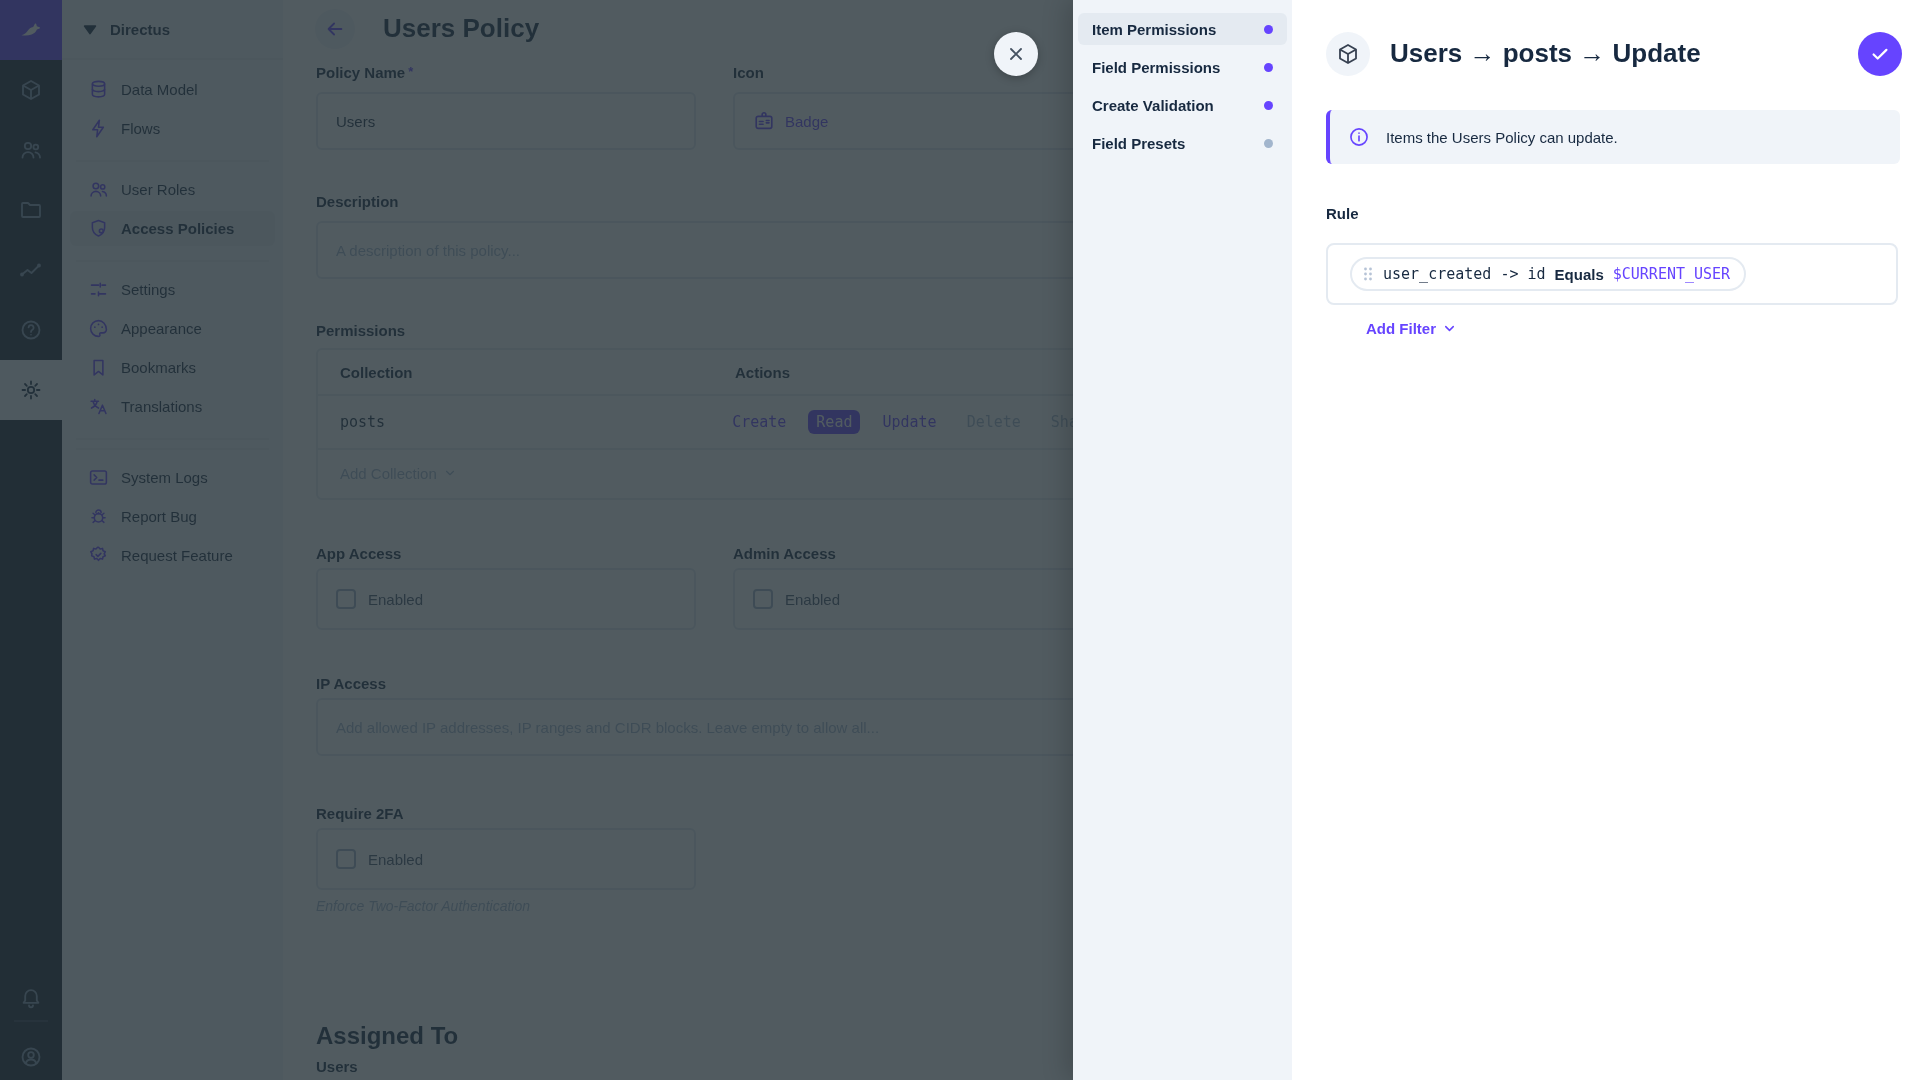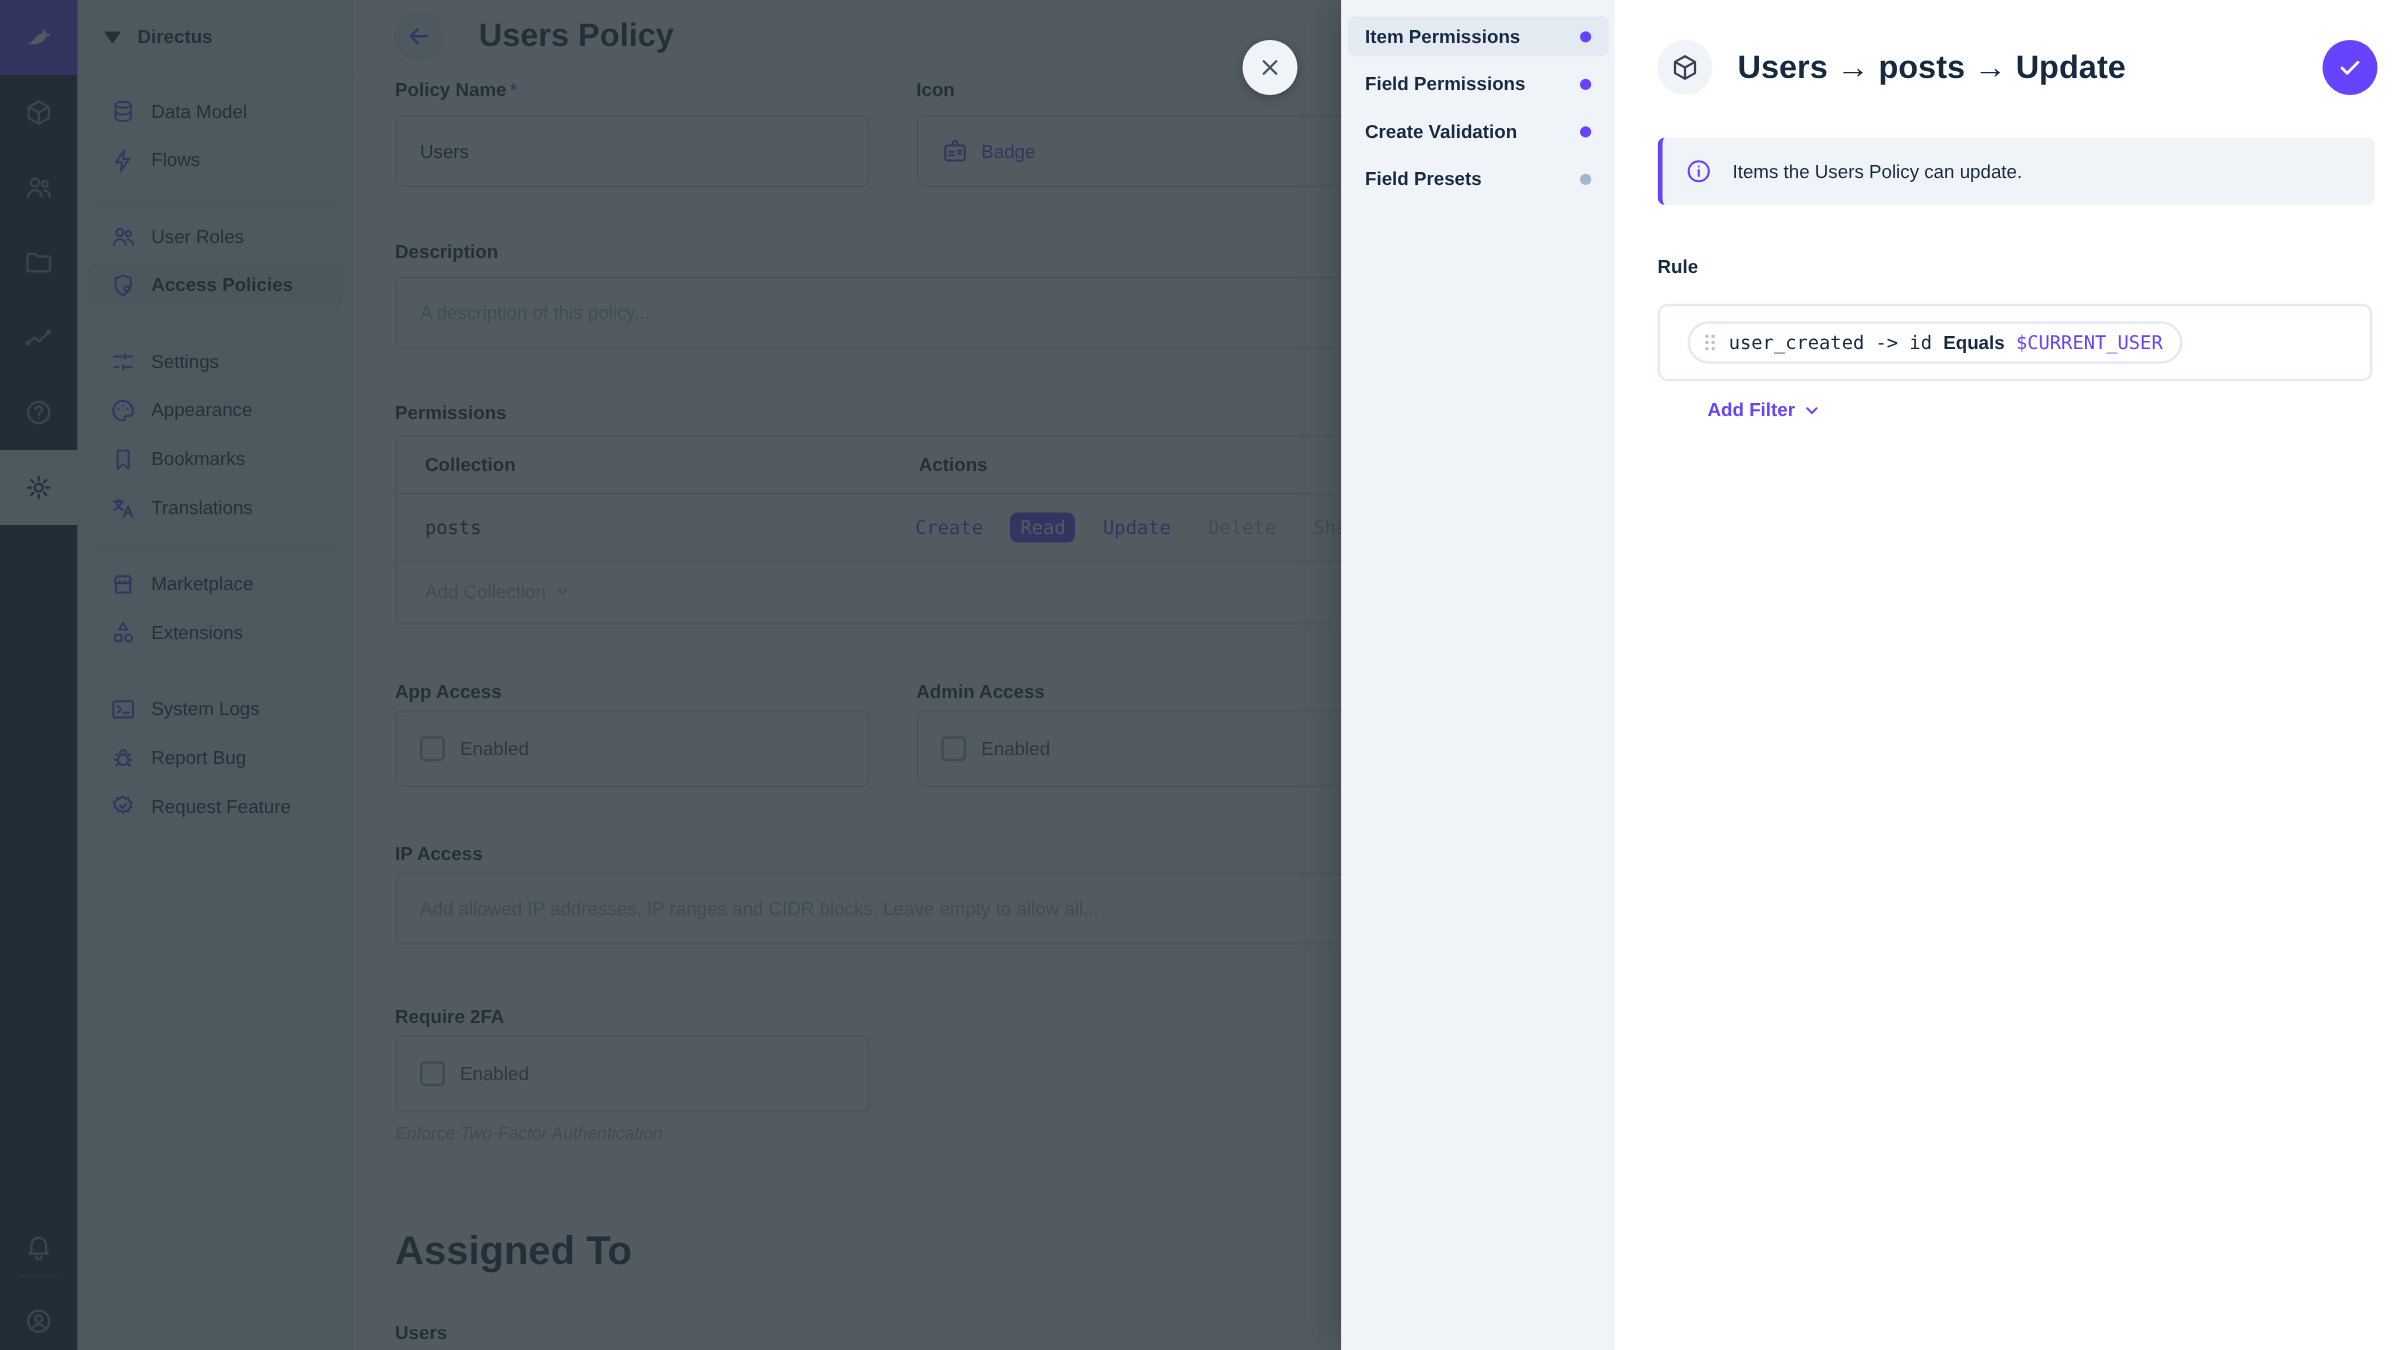--- a/index.html
+++ b/index.html
@@ -55,21 +55,21 @@
   .chip { font-size:15px; padding:3px 8px; border-radius:6px; cursor:pointer; white-space:nowrap; }
   .chip-custom { color:#6644ff; }
   .chip-full { background:#6644ff; color:#fff; }
   .chip-none { color:#a2b5cd; }
   .chev { width:14px; height:14px; }
 
   .check-row { gap:12px; padding:0 18px; }
   .checkbox { width:20px; height:20px; border:2px solid #9eb0c6; border-radius:4px; background:#fff; flex:none; cursor:pointer; }
   .check-label { font-size:15px; color:#44546c; }
   .field-note { position:absolute; font-size:14px; font-style:italic; color:#a2b5cd; }
-  .section-title { position:absolute; font-size:32px; font-weight:700; color:#172940; }
+  .section-title { position:absolute; font-size:24px; font-weight:700; color:#172940;margin-top:40px; }
 
   
   .overlay { position:absolute; left:0; top:0; width:1073px; height:1080px; background:rgba(38,50,56,0.8); z-index:40; cursor:pointer; }
   .close-btn { position:absolute; left:994px; top:32px; width:44px; height:44px; border-radius:50%; background:#f0f4f9; color:#455262; display:flex; align-items:center; justify-content:center; z-index:60; cursor:pointer; box-shadow:0 2px 8px rgba(0,0,0,.25); }
   .close-btn svg { width:20px; height:20px; }
 
   
   .drawer-nav { position:absolute; left:1073px; top:0; width:219px; height:1080px; background:#f0f4f9; z-index:50; padding:13px 5px 0; box-shadow:-6px 0 24px rgba(0,0,0,.18); }
   .dnav-item { height:32px; margin-bottom:6px; display:flex; align-items:center; border-radius:6px; padding:0 14px; cursor:pointer; }
   .dnav-item.active { background:#e4eaf1; }
@@ -232,38 +232,20 @@
         </div>
         <div class="nav-item">
           <span class="icon"><svg viewBox="0 0 24 24" fill="none" stroke="currentColor" stroke-width="1.8" stroke-linecap="round" stroke-linejoin="round">
                 <path d="M3.5 6h8.5M7.7 4v2M10.5 6c-.7 3.2-2.8 5.9-6.5 7.8M6 6.8c.8 3 3 5.5 6 7"></path>
                 <path d="M12.5 20l4-9.5 4 9.5M13.9 16.8h5.2"></path>
               </svg></span>
           <span class="nav-label">Translations</span>
         </div>
       </div>
       <div class="nav-divider"></div>
-      <div class="nav-group">
-        <div class="nav-item">
-          <span class="icon"><svg viewBox="0 0 24 24" fill="none" stroke="currentColor" stroke-width="1.8" stroke-linejoin="round">
-                <path d="M4.5 9L6 4.5h12L19.5 9"></path>
-                <path d="M5.5 10.5V19.5h13v-9"></path>
-                <path d="M4.5 9c0 1.2 1 2.1 2.2 2.1 1.2 0 2.2-.9 2.2-2.1 0 1.2 1 2.1 2.2 2.1 1.1 0 2.1-.9 2.1-2.1 0 1.2 1 2.1 2.2 2.1 1.2 0 2.2-.9 2.2-2.1 0 1.2 1 2.1 2.2 2.1"></path>
-              </svg></span>
-          <span class="nav-label">Marketplace</span>
-        </div>
-        <div class="nav-item">
-          <span class="icon"><svg viewBox="0 0 24 24" fill="none" stroke="currentColor" stroke-width="1.8" stroke-linejoin="round">
-                <path d="M12 2.8l3.8 6H8.2l3.8-6z"></path>
-                <rect x="4.5" y="13.5" width="6" height="6" rx="1"></rect>
-                <circle cx="17" cy="16.5" r="3.2"></circle>
-              </svg></span>
-          <span class="nav-label">Extensions</span>
-        </div>
-      </div>
       <div class="nav-divider"></div>
       <div class="nav-group">
         <div class="nav-item">
           <span class="icon"><svg viewBox="0 0 24 24" fill="none" stroke="currentColor" stroke-width="1.8" stroke-linecap="round" stroke-linejoin="round">
                 <rect x="3" y="4.5" width="18" height="15" rx="2"></rect>
                 <path d="M7 9l3 3-3 3M12.5 15H17"></path>
               </svg></span>
           <span class="nav-label">System Logs</span>
         </div>
         <div class="nav-item">

